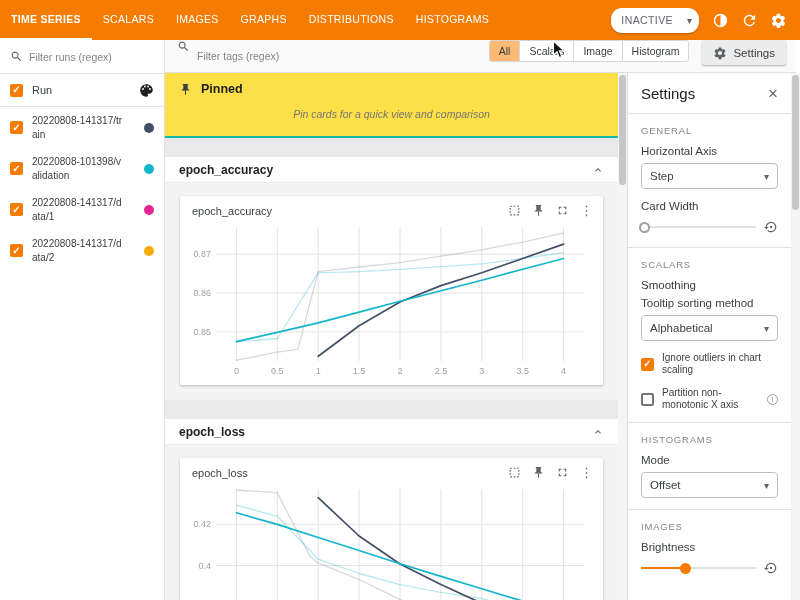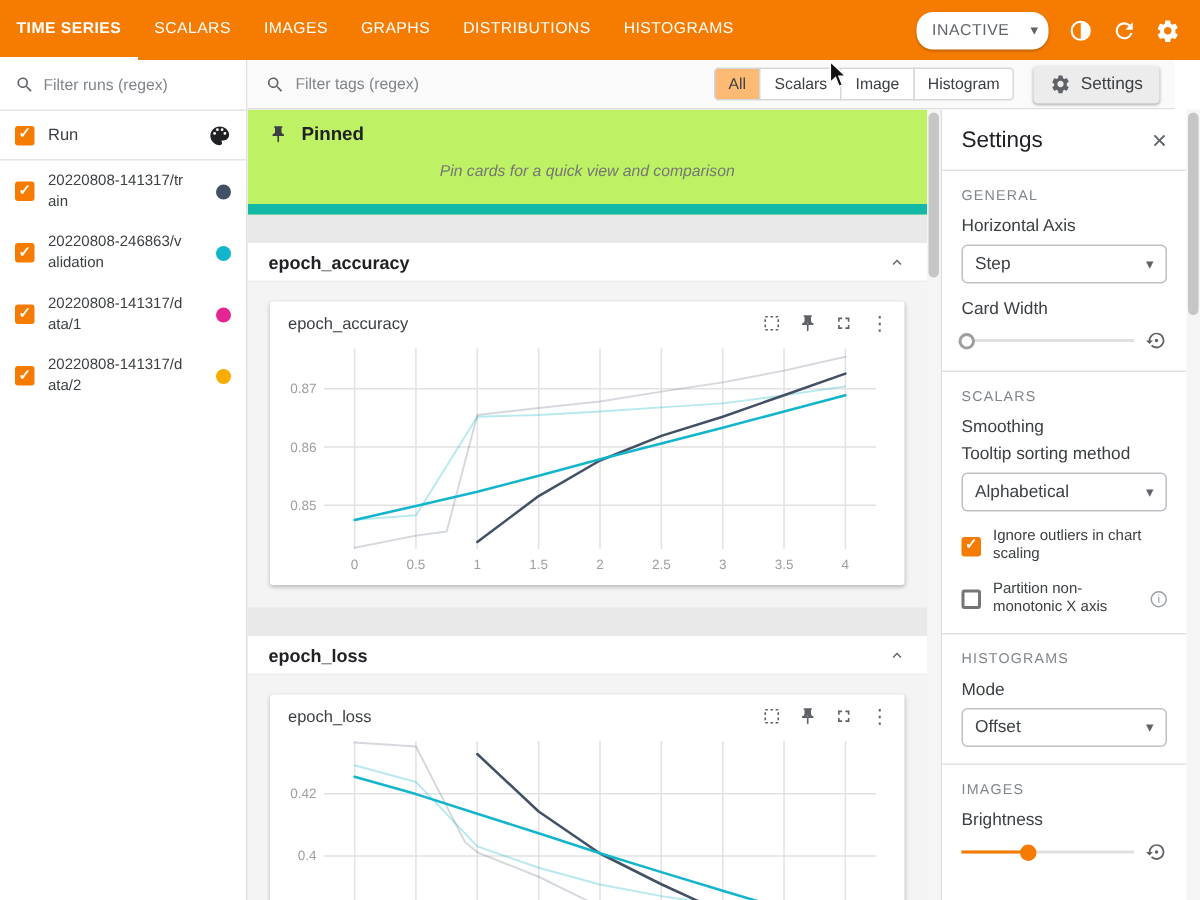--- a/index.html
+++ b/index.html
@@ -30,32 +30,32 @@
   .run-col-label { font-size:11px; color:#3c4043; }
   .palette { margin-left:auto; cursor:pointer; display:flex; }
   .run-row { display:flex; align-items:center; gap:9px; padding:7px 10px; cursor:pointer; }
   .run-name { font-size:10px; color:#3c4043; line-height:1.35; width:92px; word-break:break-all; }
   .run-dot { width:10px; height:10px; border-radius:50%; margin-left:auto; flex:none; }
   .cb { width:13px; height:13px; border-radius:2px; background:#f57c00; display:flex; align-items:center; justify-content:center; flex:none; cursor:pointer; }
   .cb .ck { color:#fff; font-size:10px; line-height:1; font-weight:bold; }
   .cb.un { background:#fff; border:2px solid #757575; }
 
   
-  .toolbar { position:absolute; top:40px; left:165px; right:17px; height:33px; background:#fafafa; border-bottom:1px solid #e0e0e0; display:flex; align-items:center; padding:0 10px 0 12px; gap:7px; z-index:6; }
+  .toolbar { position:absolute; top:40px; left:165px; right:4px; height:33px; background:#fafafa; border-bottom:1px solid #e0e0e0; display:flex; padding:0 10px 0 12px; gap:7px; z-index:6; }
   .toolbar .filter-input { flex:1; }
   .chips { display:flex; }
   .chip { border:1px solid #d5d7da; background:#fff; height:22px; padding:0 9px; font-size:10.5px; color:#3c4043; display:flex; align-items:center; margin-left:-1px; cursor:pointer; white-space:nowrap; }
   .chip:first-child { border-radius:3px 0 0 3px; margin-left:0; }
   .chip:last-child { border-radius:0 3px 3px 0; }
   .chip.active { background:#fdba74; }
   .settings-btn { display:flex; align-items:center; gap:6px; background:#ececec; border:none; border-radius:3px; height:25px; padding:0 11px; font-size:11.5px; color:#3c4043; box-shadow:0 1px 2px rgba(0,0,0,.3); margin-left:6px; cursor:pointer; font-family:inherit; white-space:nowrap; }
 
   
   .content { position:absolute; top:73px; left:165px; width:453px; bottom:0; background:#e9e9e9; overflow:hidden; }
-  .pinned { background:#bef264; padding:9px 14px 2px; border-bottom:7px solid #14b8a6; }
+  .pinned { background:#fde047; padding:9px 14px 2px; border-bottom:2px solid #14b8a6; }
   .pinned-head { display:flex; align-items:center; gap:9px; cursor:pointer; }
   .pinned-label { font-size:12.5px; font-weight:bold; color:#202124; }
   .pinned-hint { text-align:center; font-style:italic; font-size:10.5px; color:#757575; padding:12px 0 14px; }
   .tag-section { margin-top:19px; }
   .tag-header { background:#fff; height:26px; display:flex; align-items:center; padding:0 14px; cursor:pointer; border-bottom:1px solid #ededed; }
   .tag-label { font-size:12px; font-weight:bold; color:#202124; }
   .tag-header .chev { margin-left:auto; display:flex; }
   .tag-body { background:#f4f4f4; padding:13px 15px 15px; }
   .card { background:#fff; border-radius:2px; box-shadow:0 1px 3px rgba(0,0,0,.25); padding:5px 2px 6px; }
   .card-head { display:flex; align-items:center; padding:3px 8px 2px 10px; }
@@ -156,21 +156,21 @@
       <span class="cb">
           <span class="ck">✓</span>
         </span>
       <span class="run-name">20220808-141317/train</span>
       <span class="run-dot" style="background-color: rgb(66, 80, 102);"></span>
     </div>
     <div class="run-row">
       <span class="cb">
           <span class="ck">✓</span>
         </span>
-      <span class="run-name">20220808-246863/validation</span>
+      <span class="run-name">20220808-101398/validation</span>
       <span class="run-dot" style="background-color: rgb(18, 181, 203);"></span>
     </div>
     <div class="run-row">
       <span class="cb">
           <span class="ck">✓</span>
         </span>
       <span class="run-name">20220808-141317/data/1</span>
       <span class="run-dot" style="background-color: rgb(229, 37, 146);"></span>
     </div>
     <div class="run-row">

